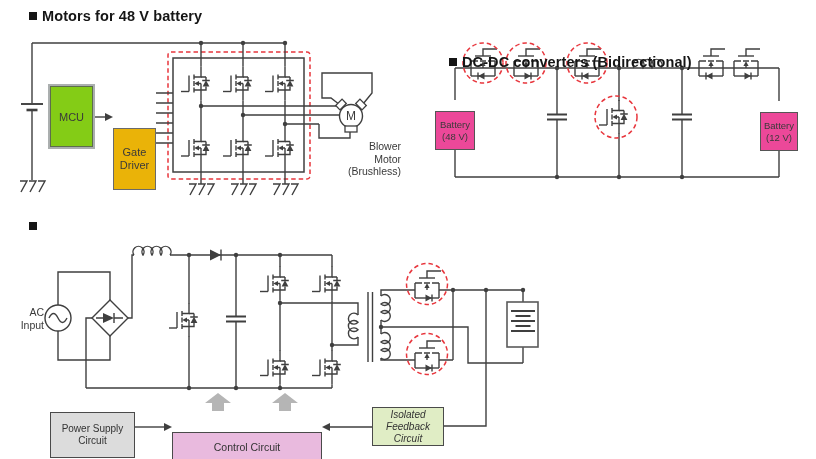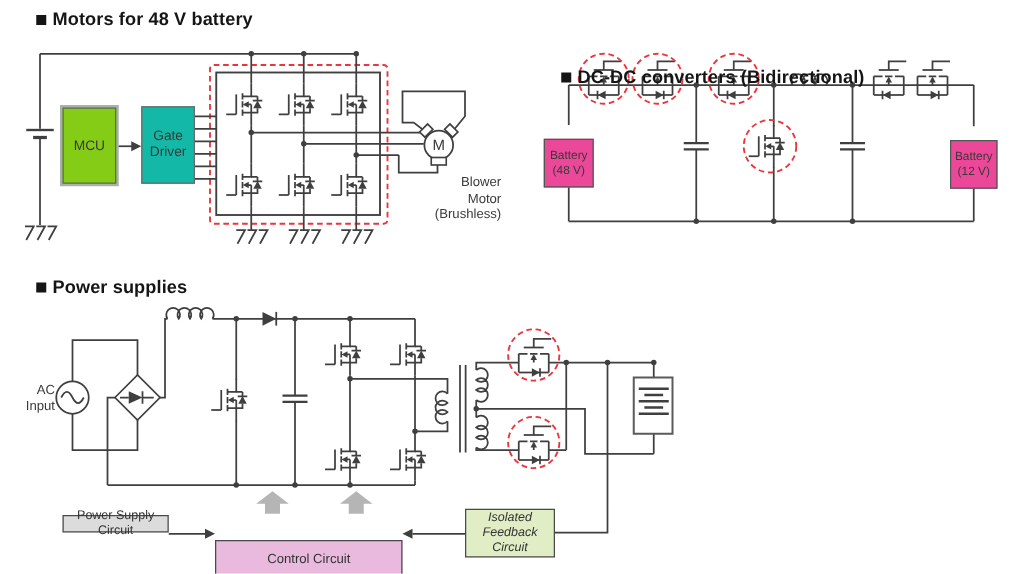--- a/index.html
+++ b/index.html
@@ -12,21 +12,21 @@
   .d{fill:#3f3f3f;}
   .r{stroke:#e8363d;stroke-width:1.5;fill:none;stroke-dasharray:4.5 3;}
   .gray{fill:#b5b5b5;stroke:none;}
   .title{position:absolute;display:flex;align-items:center;gap:5px;font-weight:bold;
          font-size:14.5px;color:#151515;letter-spacing:0.1px;padding-left:21px;}
   .title .sq{width:8px;height:8px;background:#151515;flex:0 0 auto;}
   .lblbox{position:absolute;display:flex;flex-direction:column;align-items:center;
           justify-content:center;text-align:center;box-sizing:border-box;}
   .mcu{background:#84cc16;border:1px solid #5d6d4c;box-shadow:0 0 0 2px #abafaf;
        font-size:11px;color:#3a3a3a;}
-  .drv{background:#14b8a6;border:1px solid #6a6a6a;font-size:11px;line-height:13px;color:#3a3a3a;}
+  .drv{background:#eab308;border:1px solid #6a6a6a;font-size:11px;line-height:13px;color:#3a3a3a;margin-top:43px;}
   .batt{background:#ec4899;border:1.5px solid #555;font-size:9.5px;line-height:11.5px;color:#3a3a3a;margin-top:11px;}
   .psu{background:#dcdcdc;border:1.5px solid #4a4a4a;font-size:10px;line-height:12px;color:#333;}
   .ctrl{background:#e9bade;border:1.5px solid #4a4a4a;font-size:10.5px;color:#333;}
   .ifc{background:#e0edc5;border:1.5px solid #4a4a4a;font-size:10px;line-height:12px;color:#333;}
   .cap{position:absolute;text-align:right;font-size:10.5px;line-height:12.5px;color:#3a3a3a;}
   .mlab{position:absolute;text-align:center;font-size:12px;color:#3a3a3a;}
 </style>
 </head>
 <body>
 
@@ -246,21 +246,20 @@
 <div class="title" style="left:8px;top:8px;">
   <span class="sq"></span>
   <span>Motors for 48 V battery</span>
 </div>
 <div class="title" style="left:428px;top:8px;margin-top:46px;">
   <span class="sq"></span>
   <span>DC-DC converters (Bidirectional)</span>
 </div>
 <div class="title" style="left:8px;top:222px;">
   <span class="sq"></span>
-  <span>Power supplies</span>
 </div>
 
 <div class="lblbox mcu" style="left:50px;top:86px;width:43px;height:61px;">
   <span>MCU</span>
 </div>
 <div class="lblbox drv" style="left:113px;top:85px;width:43px;height:62px;">
   <span>Gate</span>
   <span>Driver</span>
 </div>
 <div class="mlab" style="left:340px;top:109px;width:22px;">M</div>
@@ -276,21 +275,21 @@
 </div>
 <div class="lblbox batt" style="left:760px;top:101px;width:38px;height:39px;">
   <span>Battery</span>
   <span>(12 V)</span>
 </div>
 
 <div class="cap" style="left:14px;top:306px;width:30px;">
   <div>AC</div>
   <div>Input</div>
 </div>
-<div class="lblbox psu" style="left:50px;top:412px;width:85px;height:14px;">
+<div class="lblbox psu" style="left:50px;top:412px;width:85px;height:46px;">
   <span>Power Supply</span>
   <span>Circuit</span>
 </div>
 <div class="lblbox ctrl" style="left:172px;top:412px;width:150px;height:30px;margin-top:20px;">
   <span>Control Circuit</span>
 </div>
 <div class="lblbox ifc" style="left:372px;top:407px;width:72px;height:39px;font-style:italic;">
   <span>Isolated</span>
   <span>Feedback</span>
   <span>Circuit</span>

